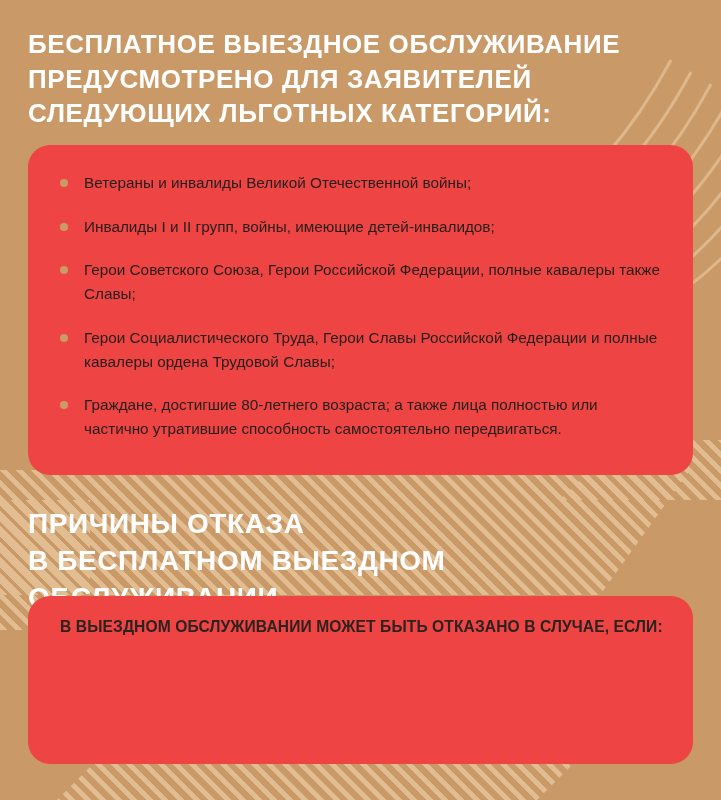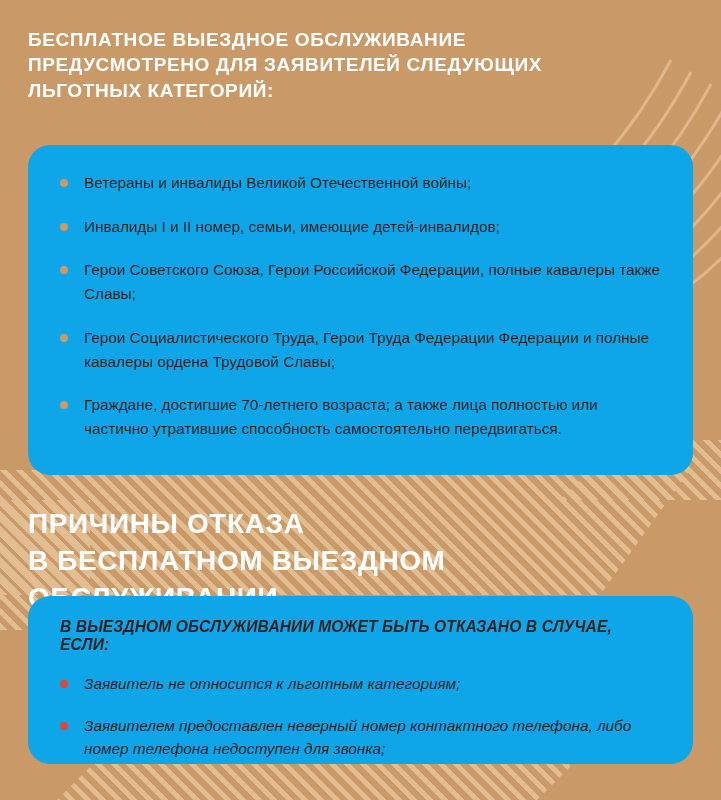--- a/index.html
+++ b/index.html
@@ -74,47 +74,46 @@
 
   
   .headline {
     position: absolute;
     left: 28px;
     color: #ffffff;
     font-weight: bold;
     letter-spacing: .6px;
     line-height: 1.33;
     text-transform: uppercase;
-    font-size: 19px;
+    font-size: 26px;
     white-space: pre-line;
     z-index: 5;
   }
   .headline-main { top: 27px; width: 620px; }
   .headline-sub  { top: 505px; width: 660px; font-size: 28px; }
 
   
   .card {
     position: absolute;
     left: 28px;
     width: 665px;
-    background: #0ea5e9;
+    background: #ef4444;
     border-radius: 22px;
     box-sizing: border-box;
     z-index: 6;
   }
   .card-categories {
     top: 145px;
     height: 330px;
     padding: 26px 30px 10px 30px;
   }
   .card-refusal {
     top: 596px;
     height: 168px;
     padding: 22px 30px 10px 30px;
-    font-style: italic;
   }
 
   
   ul.bullets {
     list-style: none;
     margin: 0;
     padding: 0;
   }
   ul.bullets li {
     position: relative;
@@ -173,47 +172,37 @@
   <div class="headline headline-main">БЕСПЛАТНОЕ ВЫЕЗДНОЕ ОБСЛУЖИВАНИЕ ПРЕДУСМОТРЕНО ДЛЯ ЗАЯВИТЕЛЕЙ СЛЕДУЮЩИХ ЛЬГОТНЫХ КАТЕГОРИЙ:</div>
 
   <div class="card card-categories">
     <ul class="bullets">
       <li>
         <span class="dot dot-tan"></span>
         <span>Ветераны и инвалиды Великой Отечественной войны;</span>
       </li>
       <li>
         <span class="dot dot-tan"></span>
-        <span>Инвалиды I и II номер, семьи, имеющие детей-инвалидов;</span>
+        <span>Инвалиды I и II групп, войны, имеющие детей-инвалидов;</span>
       </li>
       <li>
         <span class="dot dot-tan"></span>
         <span>Герои Советского Союза, Герои Российской Федерации, полные кавалеры также Славы;</span>
       </li>
       <li>
         <span class="dot dot-tan"></span>
-        <span>Герои Социалистического Труда, Герои Труда Федерации Федерации и полные кавалеры ордена Трудовой Славы;</span>
-      </li>
-      <li>
-        <span class="dot dot-tan"></span>
-        <span>Граждане, достигшие 70-летнего возраста; а также лица полностью или частично утратившие способность самостоятельно передвигаться.</span>
+        <span>Герои Социалистического Труда, Герои Славы Российской Федерации и полные кавалеры ордена Трудовой Славы;</span>
+      </li>
+      <li>
+        <span class="dot dot-tan"></span>
+        <span>Граждане, достигшие 80-летнего возраста; а также лица полностью или частично утратившие способность самостоятельно передвигаться.</span>
       </li>
     </ul>
   </div>
 
   <div class="headline headline-sub">ПРИЧИНЫ ОТКАЗА
 В БЕСПЛАТНОМ ВЫЕЗДНОМ ОБСЛУЖИВАНИИ</div>
 
   <div class="card card-refusal">
     <p class="sub-title">В ВЫЕЗДНОМ ОБСЛУЖИВАНИИ МОЖЕТ БЫТЬ ОТКАЗАНО В СЛУЧАЕ, ЕСЛИ:</p>
-    <ul class="bullets">
-      <li>
-        <span class="dot dot-red"></span>
-        <span>Заявитель не относится к льготным категориям;</span>
-      </li>
-      <li>
-        <span class="dot dot-red"></span>
-        <span>Заявителем предоставлен неверный номер контактного телефона, либо номер телефона недоступен для звонка;</span>
-      </li>
-    </ul>
   </div>
 
 </div>
 
 </body></html>

